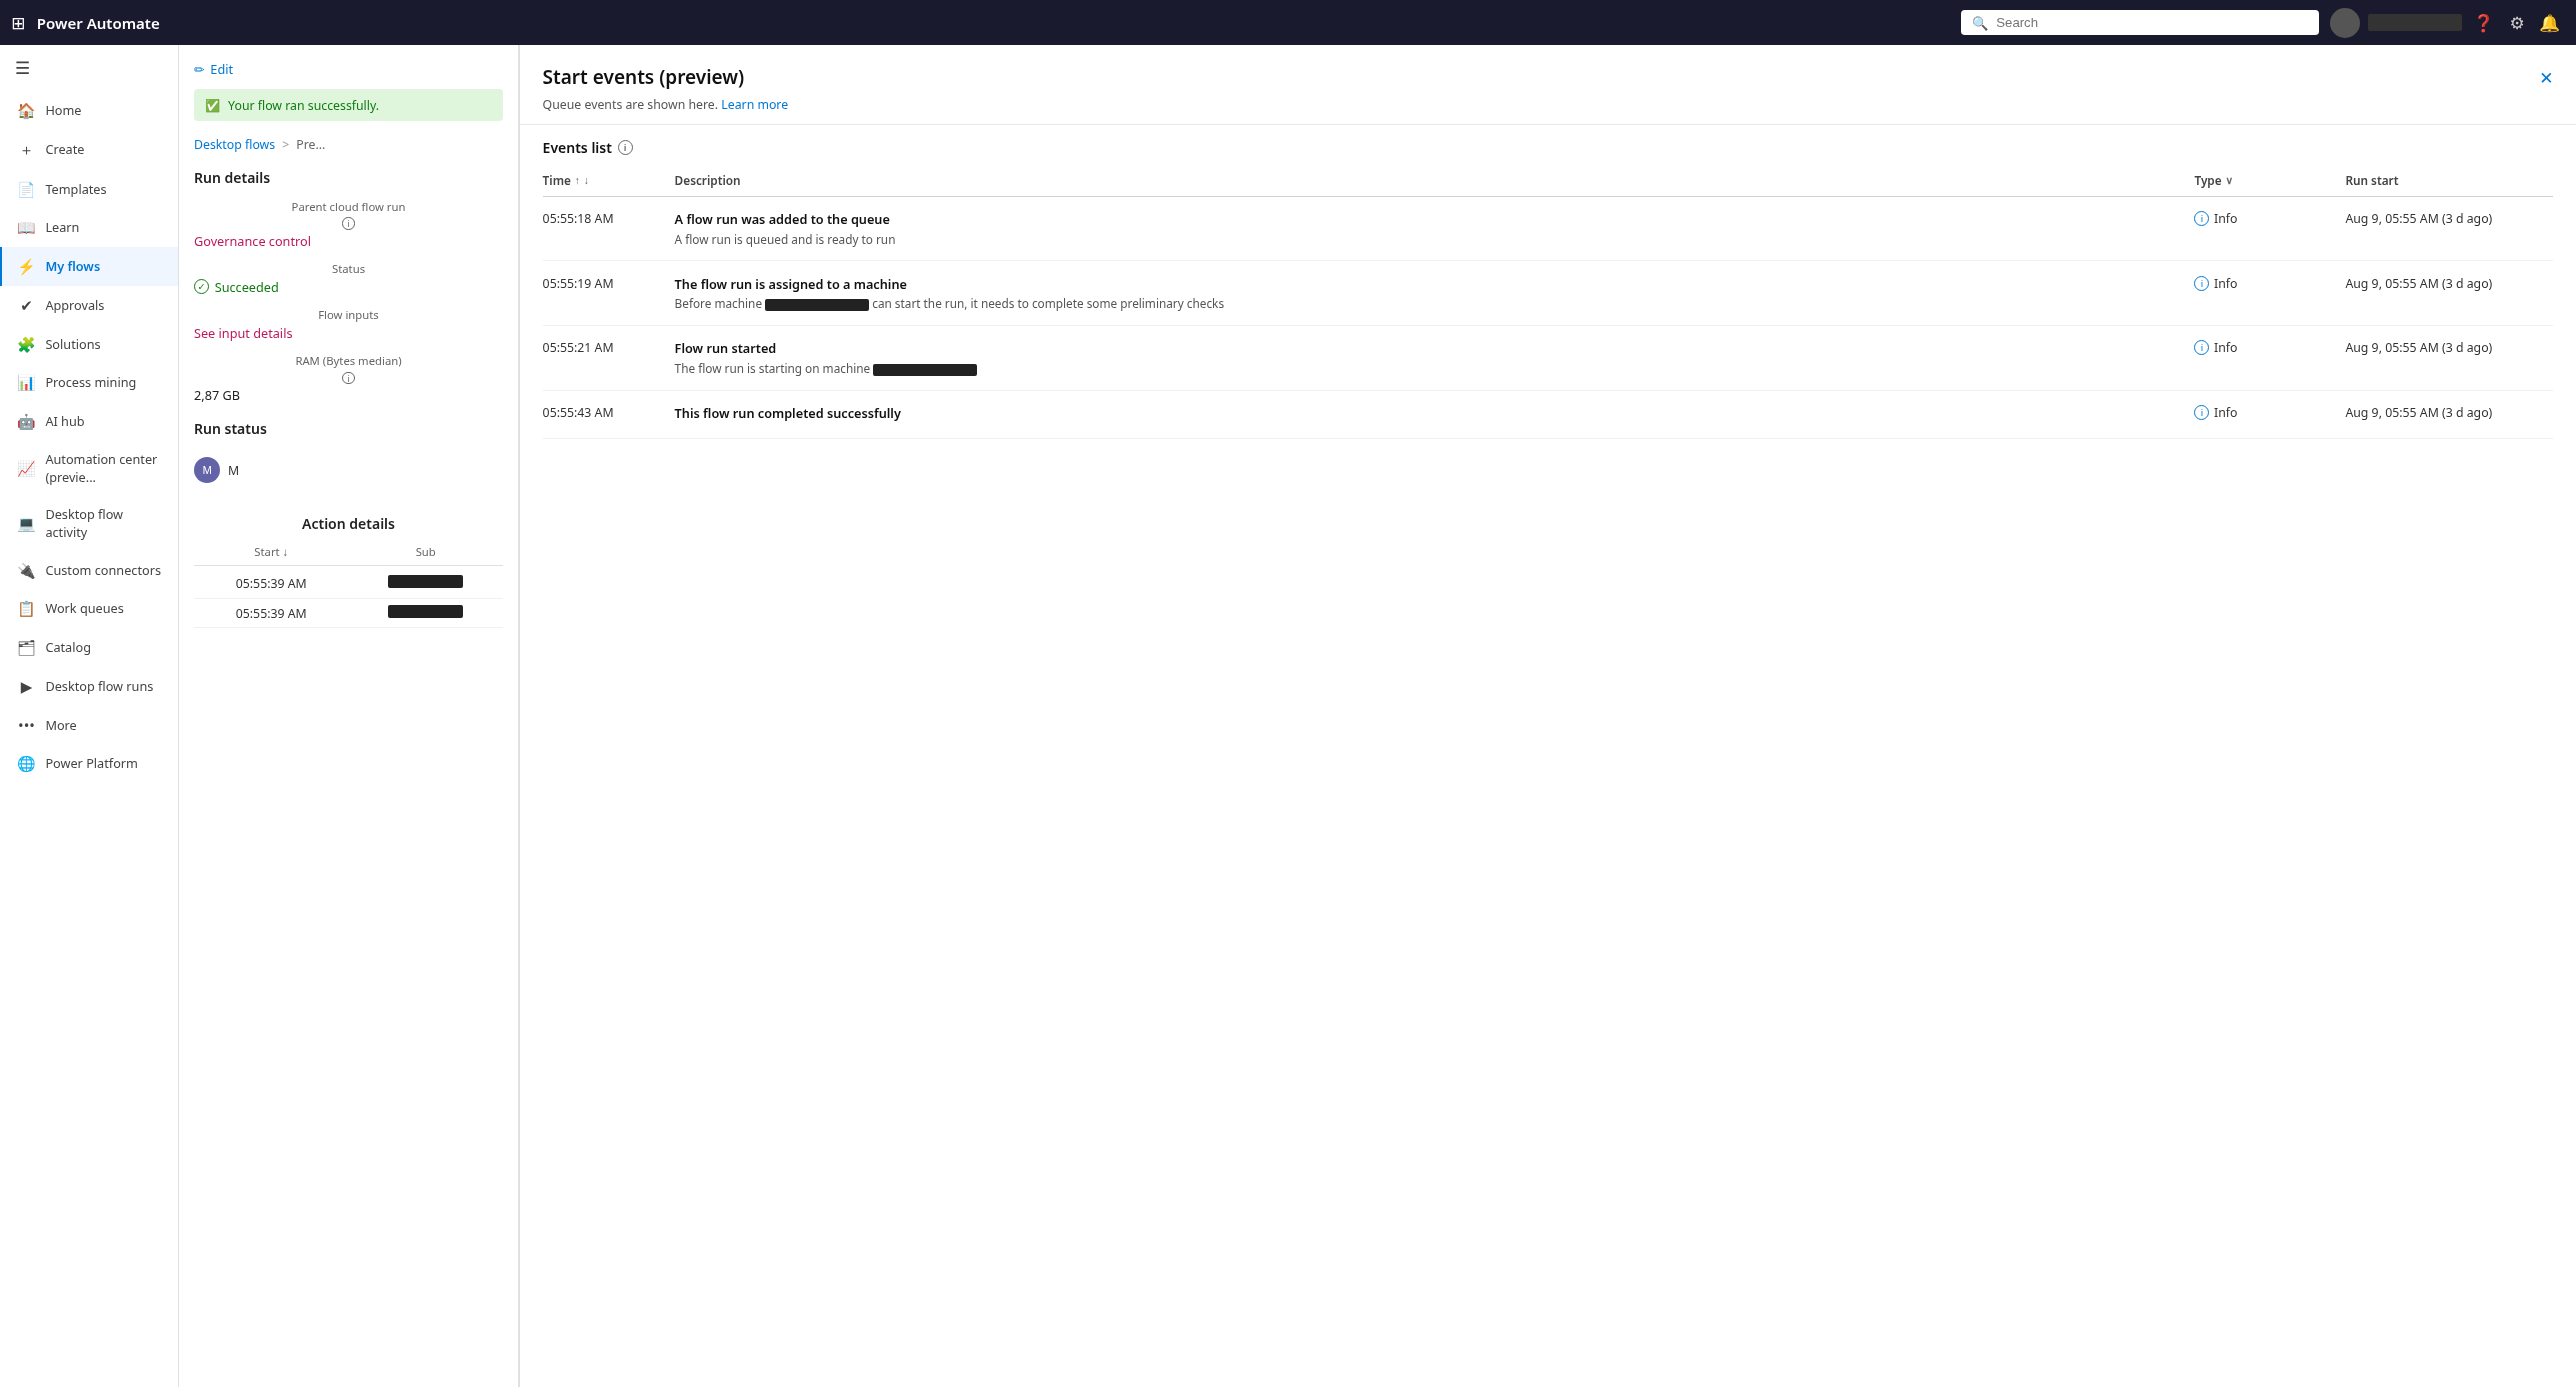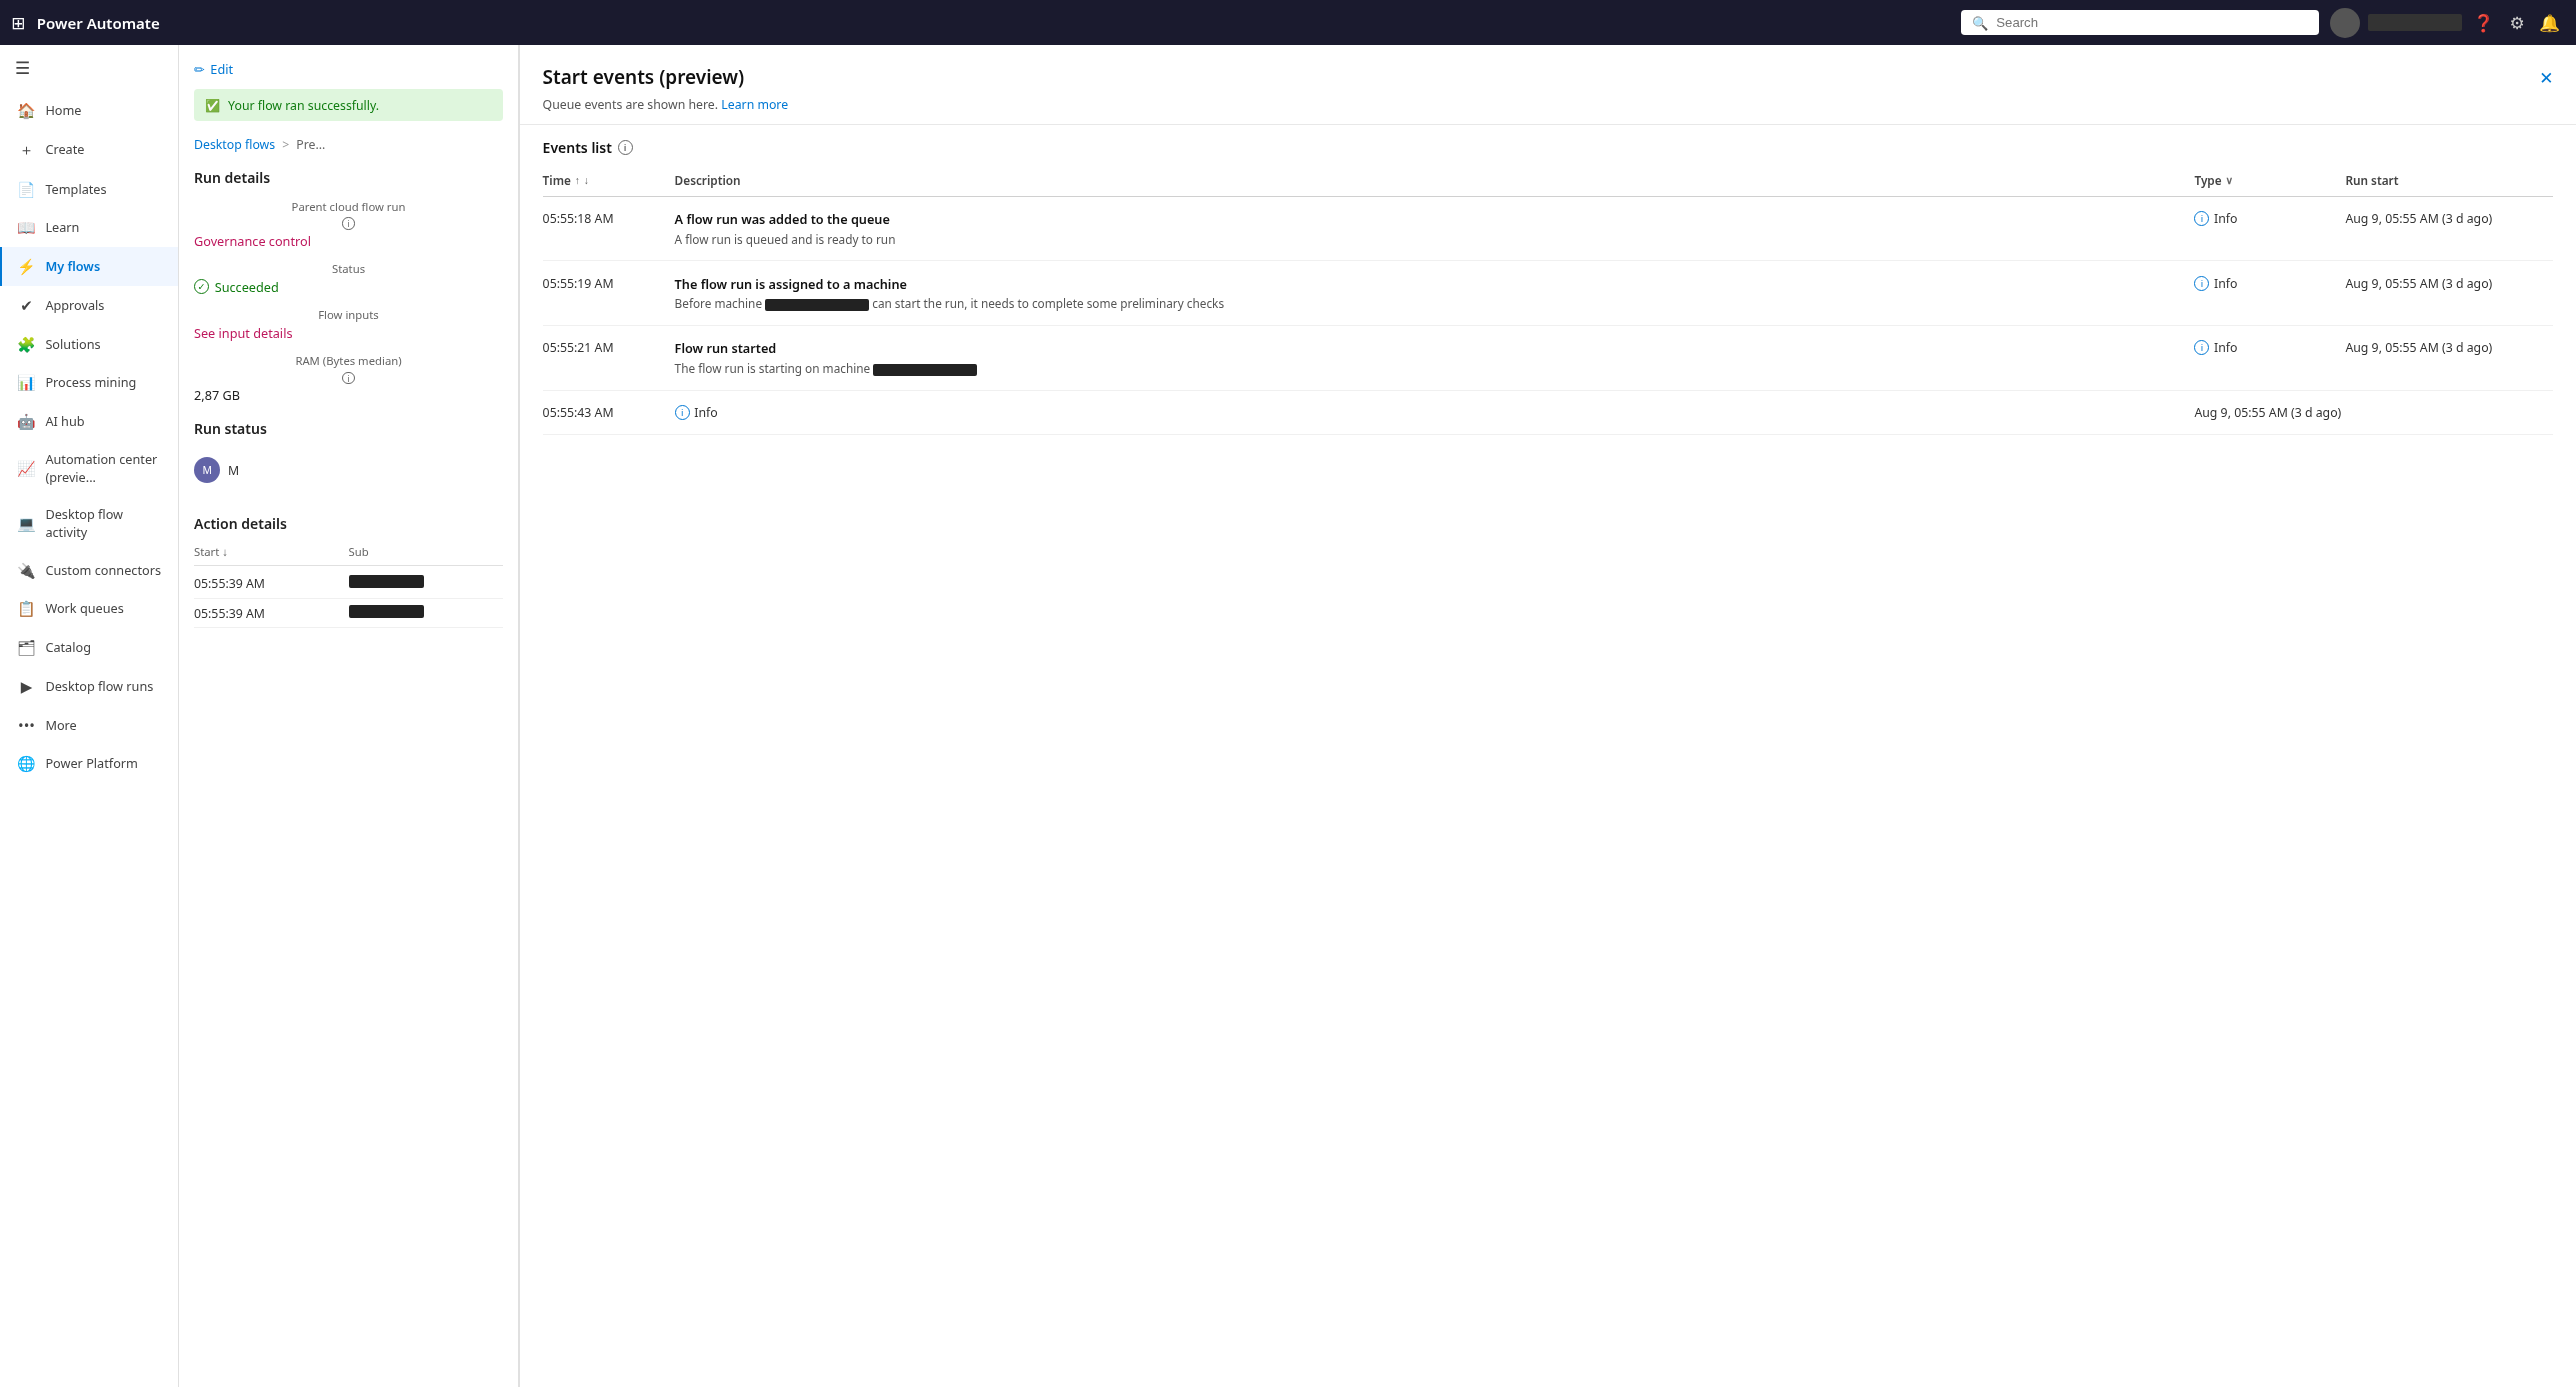--- a/index.html
+++ b/index.html
@@ -133,21 +133,21 @@
 
     .detail-row { margin-bottom: 11.3px; }
     .detail-label { font-size: 11.3px; color: #666; margin-bottom: 1.9px; display: flex; align-items: center; gap: 3.8px; flex-direction: column; }
     .detail-value { font-size: 12.7px; color: #222; }
     .detail-link { color: #be185d; text-decoration: none; font-size: 12.7px; cursor: pointer; }
 
     .status-succeeded { display: flex; align-items: center; gap: 5.7px; color: #107c10; font-size: 12.7px; }
     .status-dot { width: 15px; height: 15px; border-radius: 50%; border: 1.9px solid #107c10; display: flex; align-items: center; justify-content: center; font-size: 9.4px; }
 
     .run-status-section { margin-top: 15px; }
-    .action-details-section { margin-top: 22.6px; }
+    .action-details-section { margin-top: 22.6px; text-align: center; }
 
     .table-header {
       display: grid;
       grid-template-columns: 1fr 1fr;
       font-size: 11.3px;
       color: #666;
       border-bottom: 0.9px solid #e0e0e0;
       padding-bottom: 5.7px;
       margin-bottom: 3.8px;
     }
@@ -499,20 +499,23 @@
           <div class="type-info-icon">i</div>
           <span>Info</span>
         </div>
         <div class="event-runstart">Aug 9, 05:55 AM (3 d ago)</div>
       </div>
 
       <div class="event-row">
         <div class="event-time">
           <span>05:55:43 AM</span>
         </div>
+        <div>
+          <div class="event-desc-title">This flow run completed successfully</div>
+        </div>
         <div class="event-type">
           <div class="type-info-icon">i</div>
           <span>Info</span>
         </div>
         <div class="event-runstart">Aug 9, 05:55 AM (3 d ago)</div>
       </div>
 
     </div>
   </div>
 </div>

